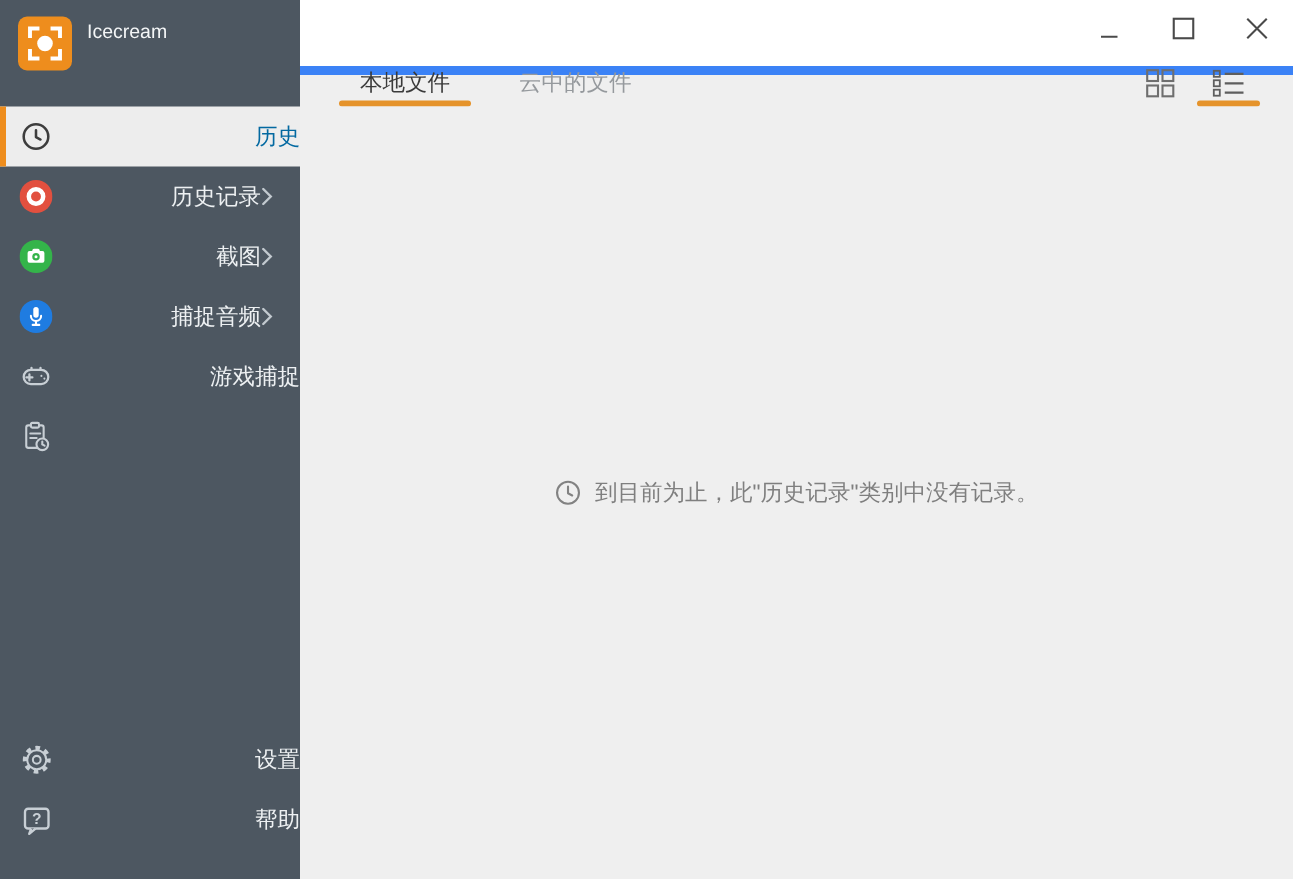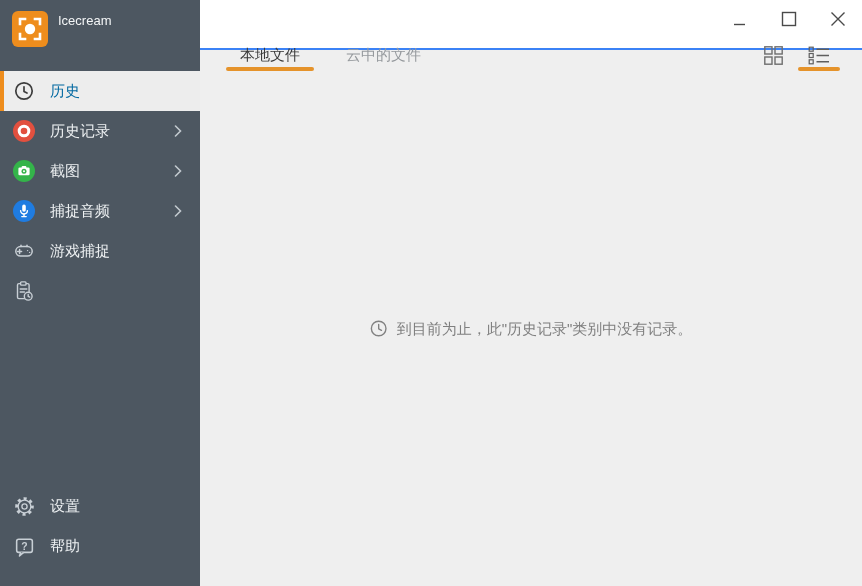--- a/index.html
+++ b/index.html
@@ -1,19 +1,19 @@
 <!DOCTYPE html>
 <html><head>
 <meta charset="utf-8">
 <style>
   html,body { margin:0; padding:0; background:#d8d8d8; }
   * { box-sizing:border-box; }
   .window {
     position:relative; width:862px; height:586px; overflow:hidden;
-    background:#efefef; font-family:"Liberation Sans","DejaVu Sans",sans-serif;
+    background:#efefef; font-family:"Liberation Sans","DejaVu Sans",sans-serif;text-align:right;
     -webkit-font-smoothing:antialiased;
   }
 
   
   .sidebar { position:absolute; left:0; top:0; bottom:0; width:200px; background:#4d5761; }
   .logo-row { display:flex; align-items:flex-start; padding:11px 0 0 12px; height:71px; }
   .logo-icon { width:36px; height:36px; background:#ee8d1d; border-radius:6px; flex:0 0 auto;
                display:flex; align-items:center; justify-content:center; }
   .app-title { margin-left:10px; color:#f4f6f7; font-size:13px; line-height:16px; padding-top:2px; white-space:nowrap; }
   .title-line2 { display:flex; align-items:center; }
@@ -27,21 +27,21 @@
                color:#edf0f2; font-size:15px; cursor:pointer; position:relative; }
   .menu-item .mi-icon { width:24px; height:24px; display:flex; align-items:center;
                         justify-content:center; margin-right:14px; flex:0 0 auto; }
   .menu-item .mi-label { flex:1 1 auto; }
   .menu-item.selected { background:#ededed; color:#0369a1; }
   .menu-item.selected::before { content:""; position:absolute; left:0; top:0; bottom:0; width:4px; background:#ee8d1d; }
   .chevron { margin-right:18px; display:flex; align-items:center; }
 
   
   .header { position:absolute; left:200px; top:0; right:0; height:50px;
-            background:#ffffff; border-bottom:2px solid #3b82f6; }
+            background:#ffffff; border-bottom:6px solid #3b82f6; }
   .win-controls { position:absolute; top:6px; right:10px; display:flex; gap:21px; }
   .wc { width:28px; height:26px; display:flex; align-items:center; justify-content:center; cursor:pointer; }
 
   .tabs { position:absolute; left:26px; top:40px; height:30px; display:flex; gap:18px; }
   .tab { padding:0 14px; display:flex; align-items:center; font-size:15px; color:#95999d;
          position:relative; cursor:pointer; white-space:nowrap; }
   .tab.active { color:#3a3a3a; }
   .tab.active::after { content:""; position:absolute; left:0; right:0; bottom:-1px; height:4px;
                        background:#e5932b; border-radius:2px; }
 

